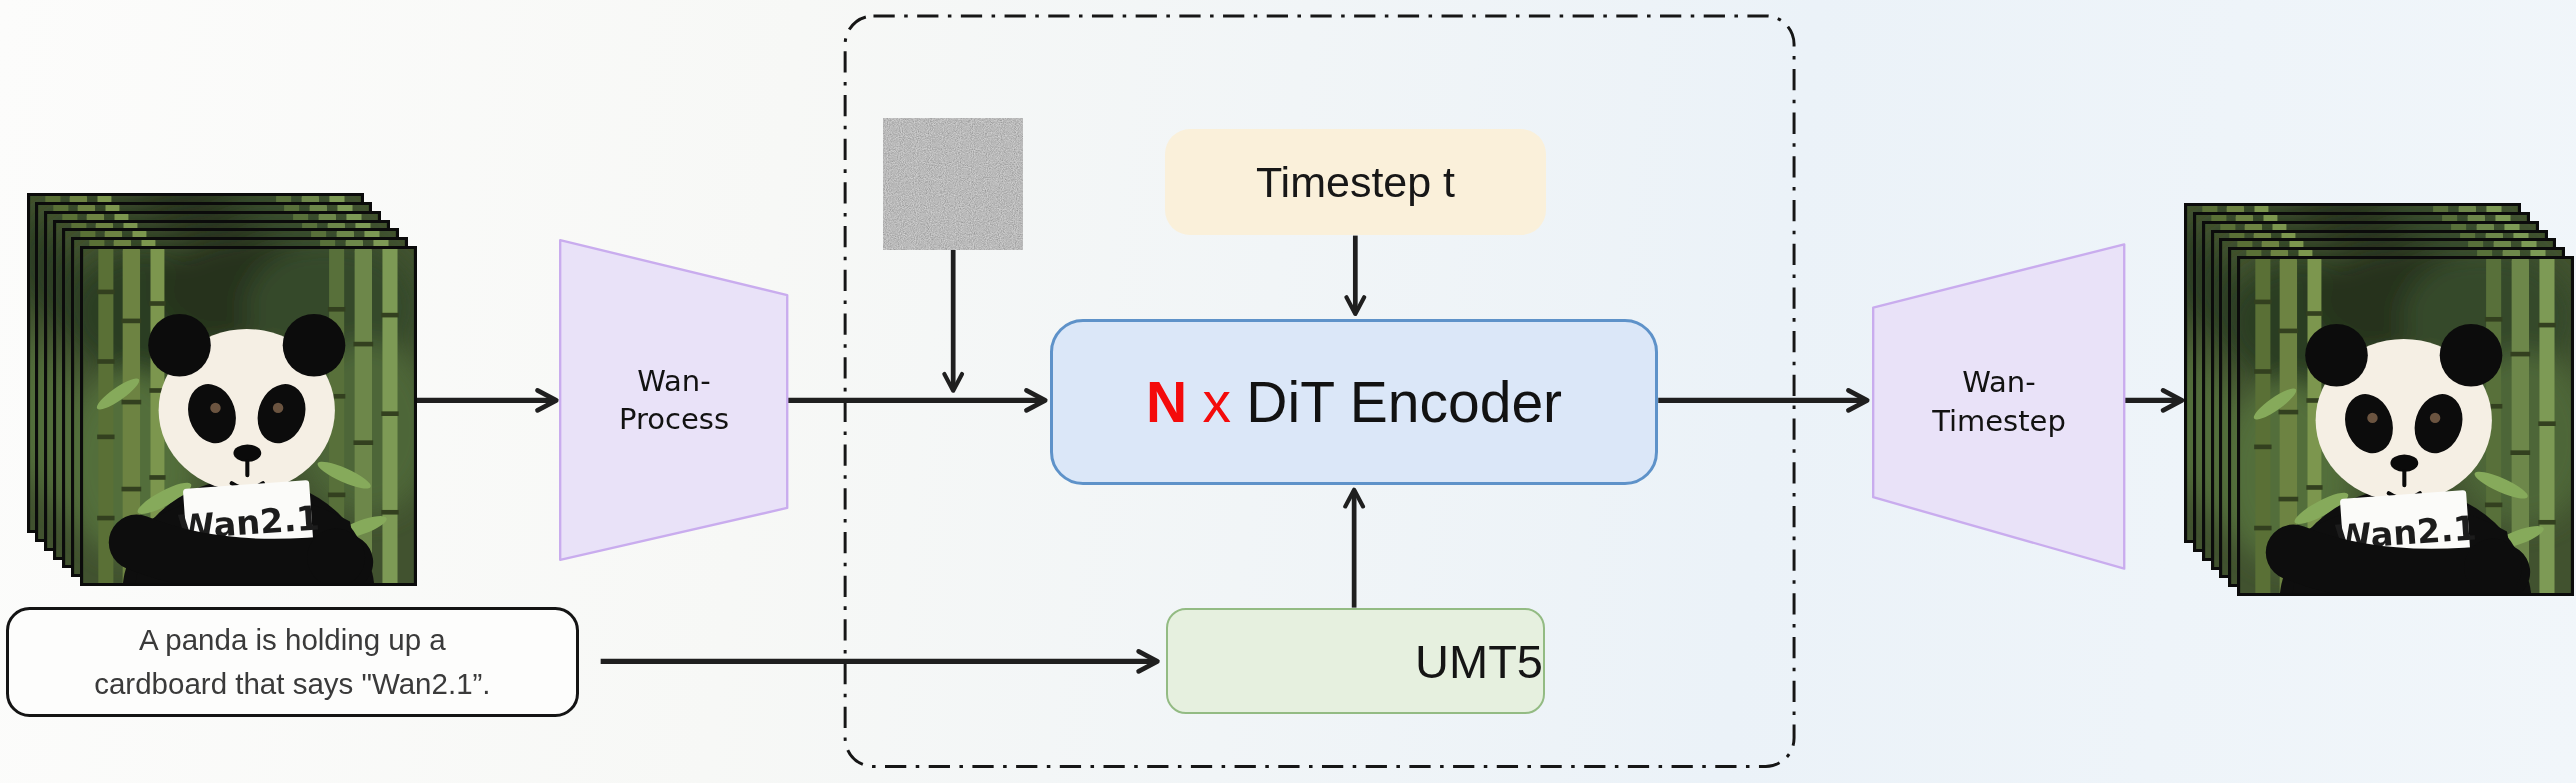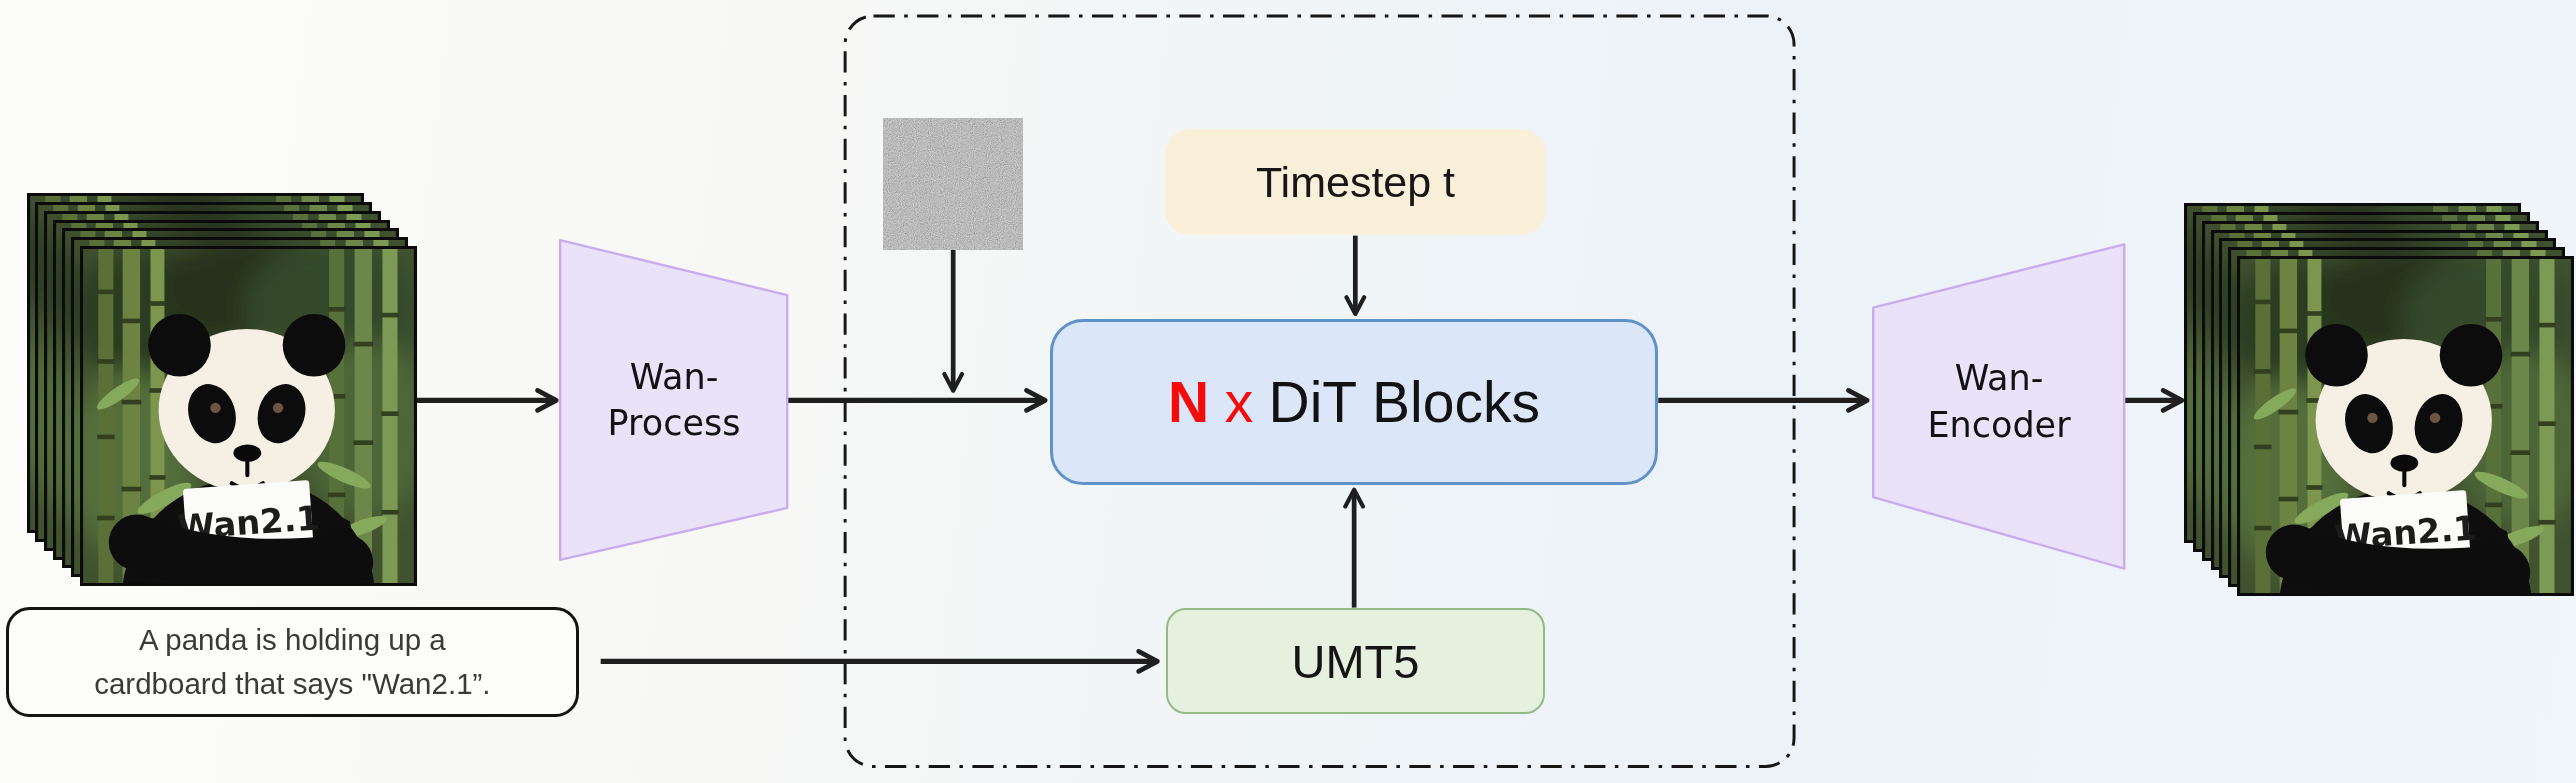--- a/index.html
+++ b/index.html
@@ -23,36 +23,36 @@
   .stack .frame:nth-child(6){left:44px;top:44px;z-index:6;}
   .stack .frame:nth-child(7){left:53px;top:53px;z-index:7;}
   .stack-left{left:26.6px;top:193px;width:396px;height:399px;}
   .stack-right{left:2184px;top:203px;width:396px;height:399px;}
 
   
   .trap{position:absolute;z-index:6;}
   .trap svg{position:absolute;left:0;top:0;overflow:visible;}
   .trap-label{position:absolute;inset:0;display:flex;flex-direction:column;
               align-items:center;justify-content:center;text-align:center;
-              font-family:"DejaVu Sans",sans-serif;font-size:35px;line-height:1.32;color:#121212;}
+              font-family:"DejaVu Sans",sans-serif;font-size:29px;line-height:1.32;color:#121212;}
   .trap-enc{left:559px;top:239px;width:230px;height:322px;}
   .trap-dec{left:1872px;top:243px;width:254px;height:327px;}
   .trap-dec .trap-label{transform:translateY(-4.7px);}
 
   
   .box{position:absolute;box-sizing:border-box;display:flex;align-items:center;
        justify-content:center;text-align:center;z-index:6;}
   .box-timestep{left:1165px;top:129px;width:381px;height:106px;background:#faf0da;
                 border-radius:25px;font-size:43px;color:#171717;}
   .box-dit{left:1050px;top:319px;width:608px;height:166px;background:#dbe7f8;
            border:3px solid #5e92c9;border-radius:33px;font-size:57px;color:#121212;}
   .box-dit .red-n{color:#f40b0b;font-weight:bold;margin-right:15.4px;}
   .box-dit .red-x{color:#f40b0b;margin-right:15.4px;}
   .box-umt5{left:1166px;top:608px;width:379px;height:106px;background:#e6f0df;
-            border:2.4px solid #93bb83;border-radius:20px;font-size:47px;color:#151515;}
+            border:2.4px solid #93bb83;border-radius:20px;font-size:47px;color:#151515;justify-content:flex-end;}
   .box-prompt{left:5.9px;top:607px;width:573px;height:110px;background:#fdfdfc;
               border:3.5px solid #141414;border-radius:23.6px;font-size:29.5px;line-height:1.5;
               color:#3a3a3a;flex-direction:column;}
 
   
   .title{position:absolute;left:1370px;top:39px;width:420px;text-align:right;
          font-size:51px;font-style:italic;color:#0f0f0f;z-index:6;letter-spacing:0.6px;}
   .cross-label{position:absolute;left:1381px;top:521px;font-size:39px;color:#0f0f0f;z-index:6;}
 
   
@@ -226,40 +226,40 @@
   </div>
 
 
   <div class="box box-timestep">
     <span>Timestep t</span>
   </div>
 
   <div class="box box-dit">
     <span class="red-n">N</span>
     <span class="red-x">x</span>
-    <span>DiT Blocks</span>
+    <span>DiT Encoder</span>
   </div>
 
 
   <div class="box box-umt5">
     <span>UMT5</span>
   </div>
 
   <div class="box box-prompt">
     <div>A panda is holding up a</div>
     <div>cardboard that says "Wan2.1”.</div>
   </div>
 
   <div class="trap trap-dec">
     <svg width="254" height="327" viewBox="0 0 430 553">
       <polygon points="2,109 427,2 427,551 2,430" fill="#e9e2f8" stroke="#c9acee" stroke-width="4" stroke-linejoin="round"></polygon>
     </svg>
     <div class="trap-label">
       <div>Wan-</div>
-      <div>Encoder</div>
+      <div>Timestep</div>
     </div>
   </div>
 
   <div class="stack stack-right">
     <div class="frame">
         <svg viewBox="0 0 570 576">
           <use href="#panda-frame"></use>
         </svg>
       </div>
     <div class="frame">

